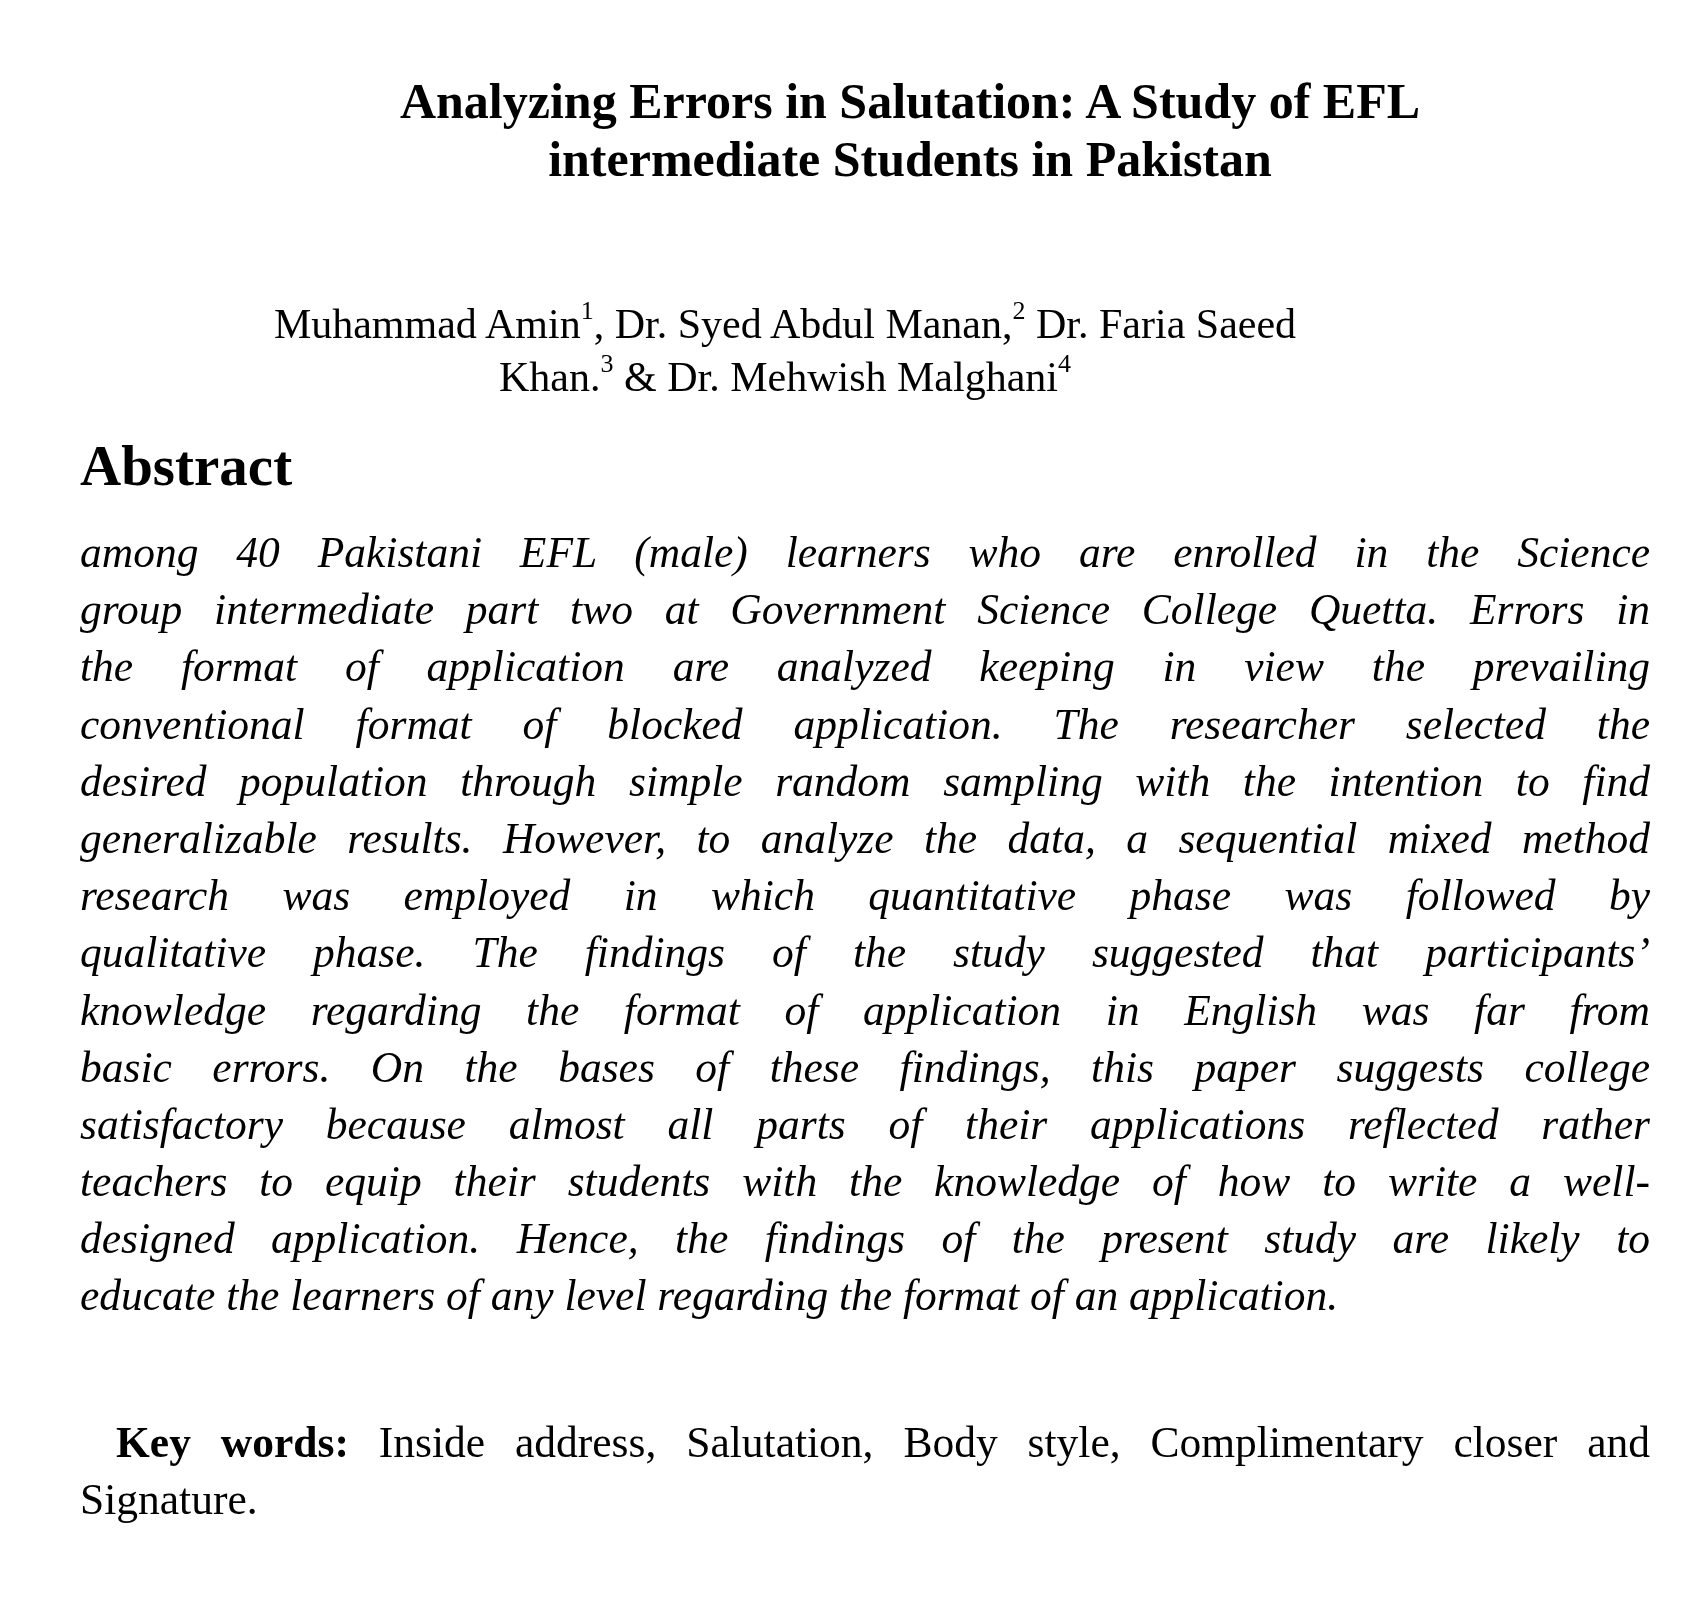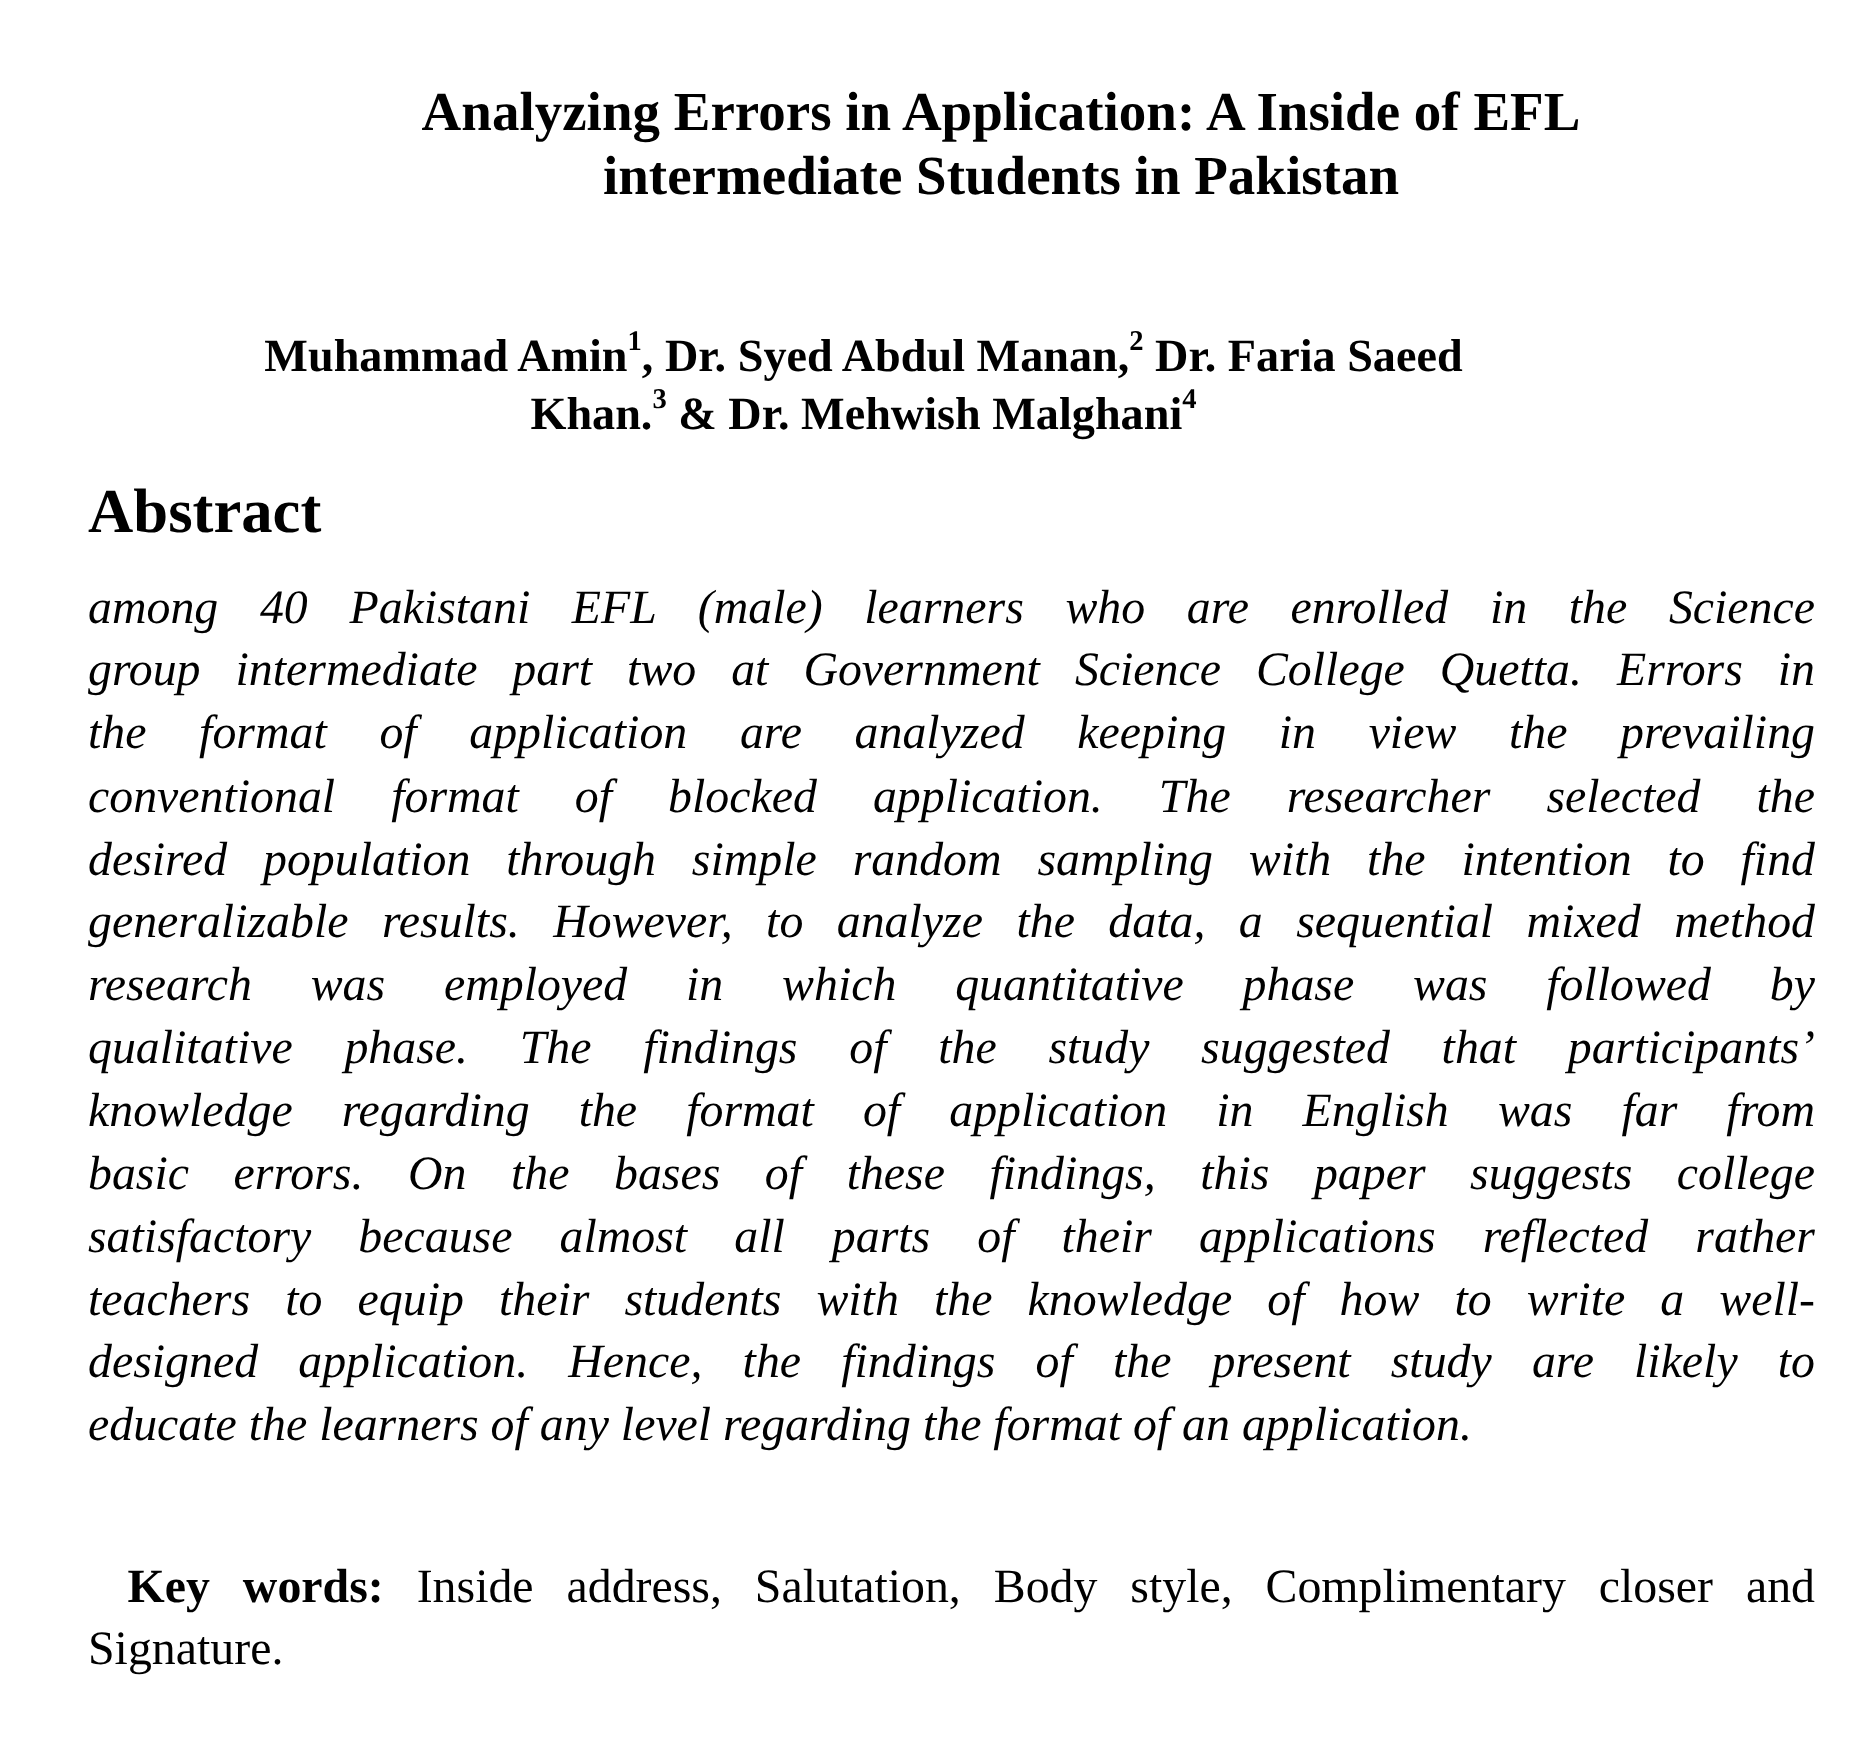--- a/index.html
+++ b/index.html
@@ -27,21 +27,21 @@
       padding-left: 120px;
       box-sizing: border-box;
     }
     .title .line { display: block; }
     .authors {
       position: absolute;
       left: 0;
       width: 1380px;
       top: 298px;
       text-align: center;
-      font-weight: bold;
+      font-weight: normal;
       font-size: 42px;
       line-height: 53px;
       padding-left: 190px;
       box-sizing: border-box;
     }
     .authors .line { display: block; }
     .authors sup {
       font-size: 26px;
       line-height: 0;
       position: relative;
@@ -88,21 +88,21 @@
       text-align: justify;
       text-align-last: justify;
     }
     .keywords .line.last { text-align-last: left; }
     .keywords .kw-label { font-weight: bold; margin-left: 36px; }
   </style>
 </head>
 <body>
 
 <div class="title">
-  <span class="line">Analyzing Errors in Application: A Inside of EFL</span>
+  <span class="line">Analyzing Errors in Salutation: A Study of EFL</span>
   <span class="line">intermediate Students in Pakistan</span>
 </div>
 
 <div class="authors">
   <span class="line">
     <span>Muhammad Amin</span><sup>1</sup><span>, </span><span>Dr. Syed Abdul Manan,</span><sup>2</sup><span> </span><span>Dr. Faria Saeed</span>
   </span>
   <span class="line">
     <span>Khan.</span><sup>3</sup><span> </span><span>&amp; Dr. Mehwish Malghani</span><sup>4</sup>
   </span>

